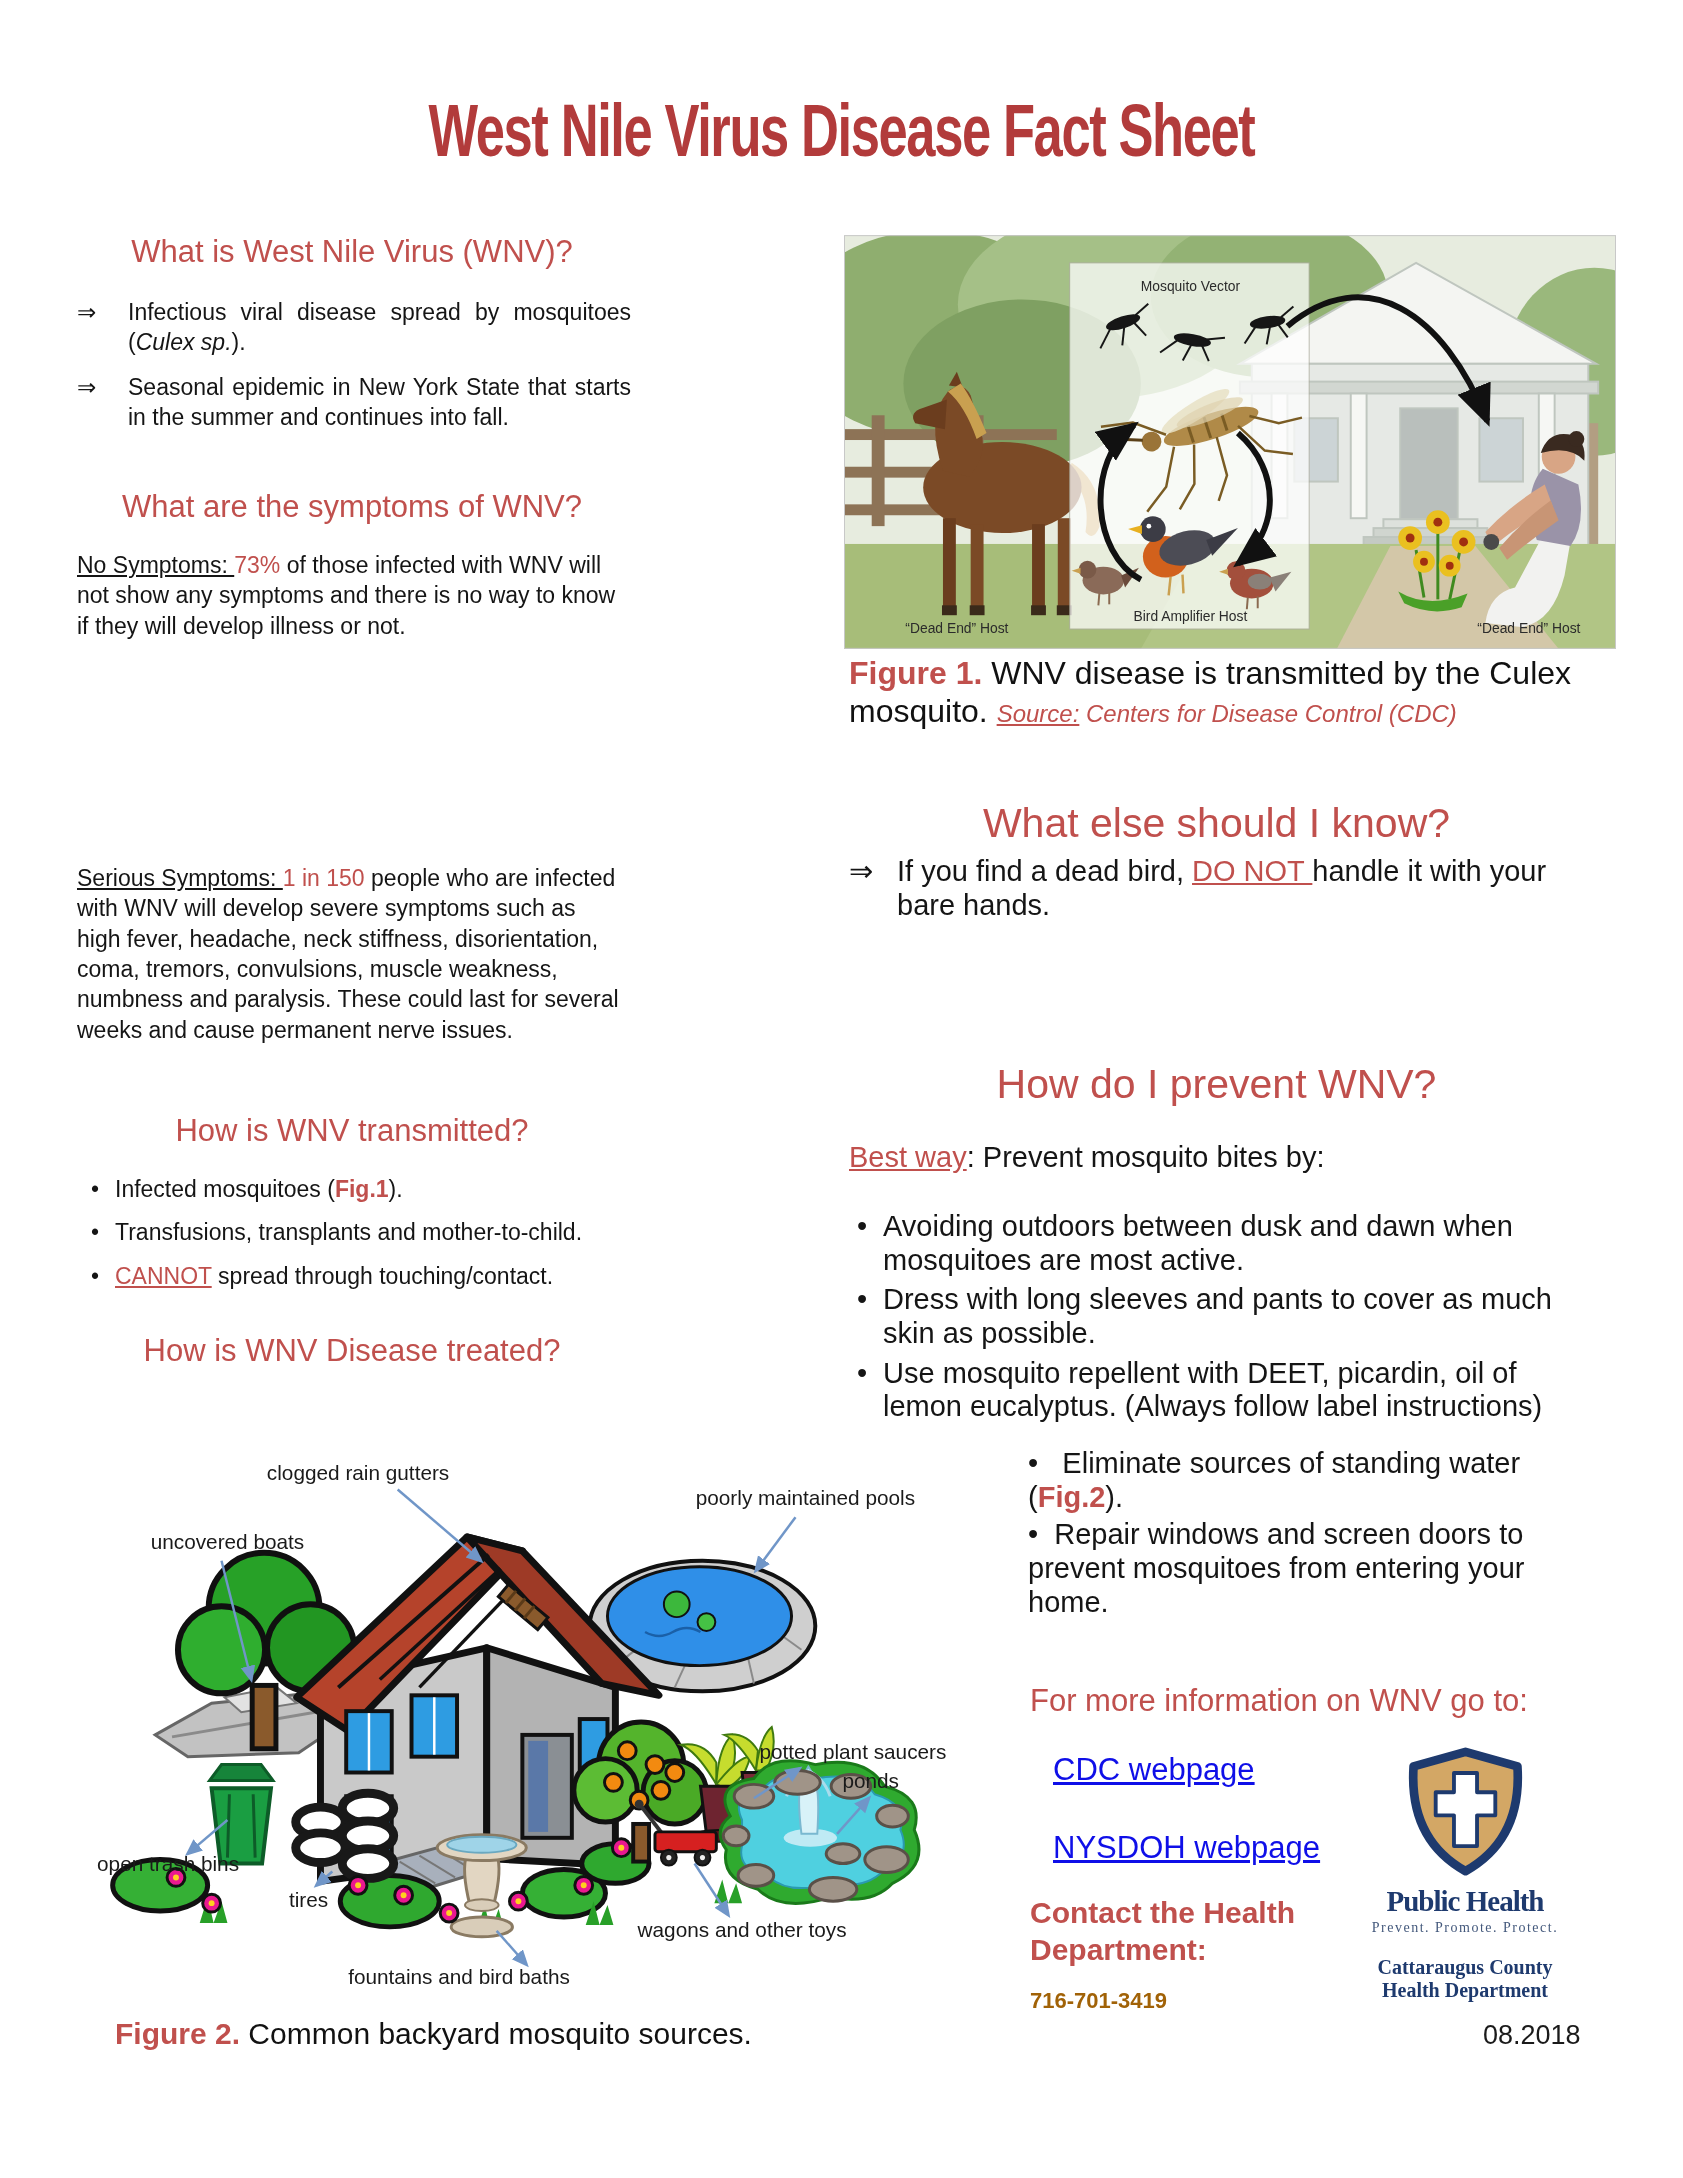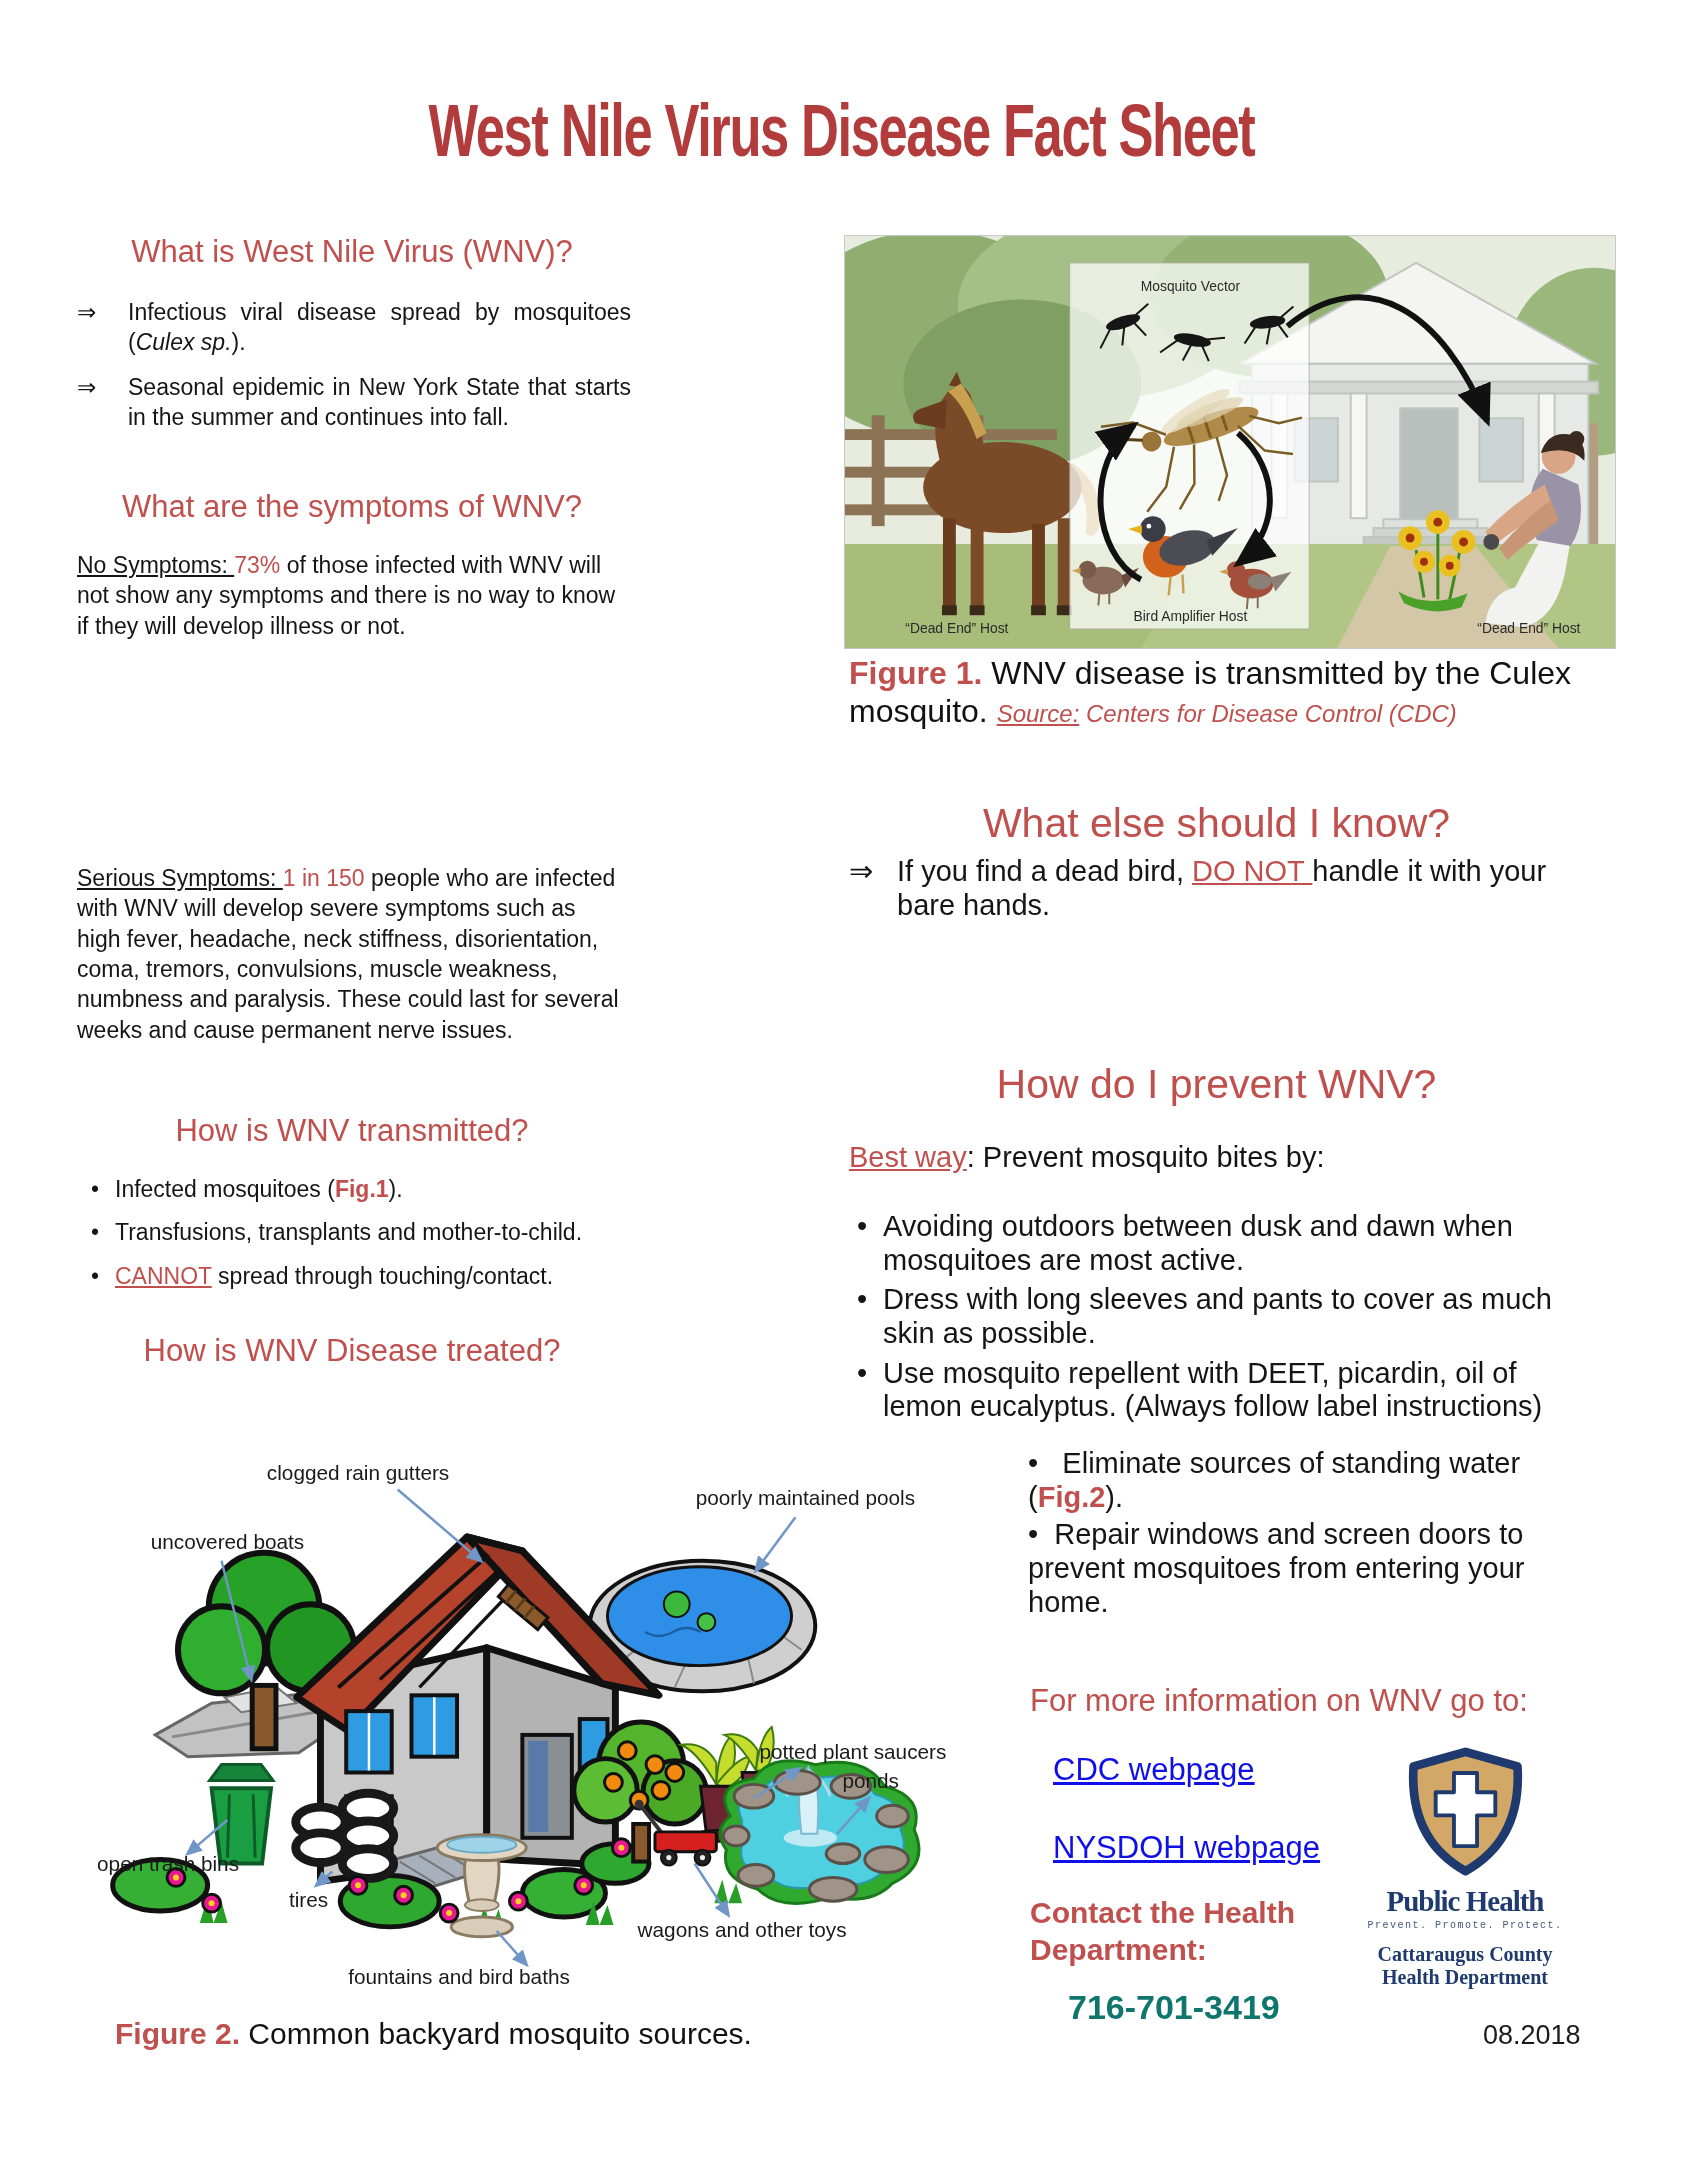--- a/index.html
+++ b/index.html
@@ -26,26 +26,26 @@
   .bir{position:relative;padding-left:30px;margin-bottom:6px;}
   .bir::before{content:"\2022";position:absolute;left:4px;}
   .subp{margin-bottom:4px;}
   .subp::before{content:"\2022\00a0\00a0";}
   .cap{font-size:32px;line-height:1.18;color:#111;}
   .figno{font-weight:bold;color:#c0504d;}
   .srcsm{font-size:24px;font-style:italic;color:#c0504d;}
   a.link{display:inline-block;color:#0f0fe8;text-decoration:underline;font-size:31px;cursor:pointer;}
   .infohead{font-size:31px;color:#c0504d;}
   .contact{font-size:30px;font-weight:bold;color:#c0504d;line-height:1.22;}
-  .phone{font-size:34px;font-weight:bold;color:#0f766e;margin-left:38px;}
+  .phone{font-size:22px;font-weight:bold;color:#a16207;}
   .date{font-size:27px;color:#1a1a1a;}
   .logo{text-align:center;}
   .logo svg{display:block;margin:0 auto 8px auto;}
   .lg1{font-family:"Liberation Serif",serif;font-weight:bold;font-size:29px;color:#1e3a6e;letter-spacing:-1px;}
-  .lg2{font-family:Liberation Mono, monospace;font-size:10px;color:#44597c;letter-spacing:1.5px;margin:2px 0 12px 0;}
+  .lg2{font-family:Liberation Serif, serif;font-size:14px;color:#44597c;letter-spacing:1.5px;margin:2px 0 20px 0;}
   .lg3{font-family:"Liberation Serif",serif;font-weight:bold;font-size:20px;color:#1e3a6e;line-height:1.15;}
   svg text{font-family:"Liberation Sans",sans-serif;}
   .f1lab{font-size:14px;fill:#2b2b2b;}
   .f2lab{font-size:21px;fill:#1a1a1a;}
 </style>
 </head>
 <body>
 
 <div class="page">
 

